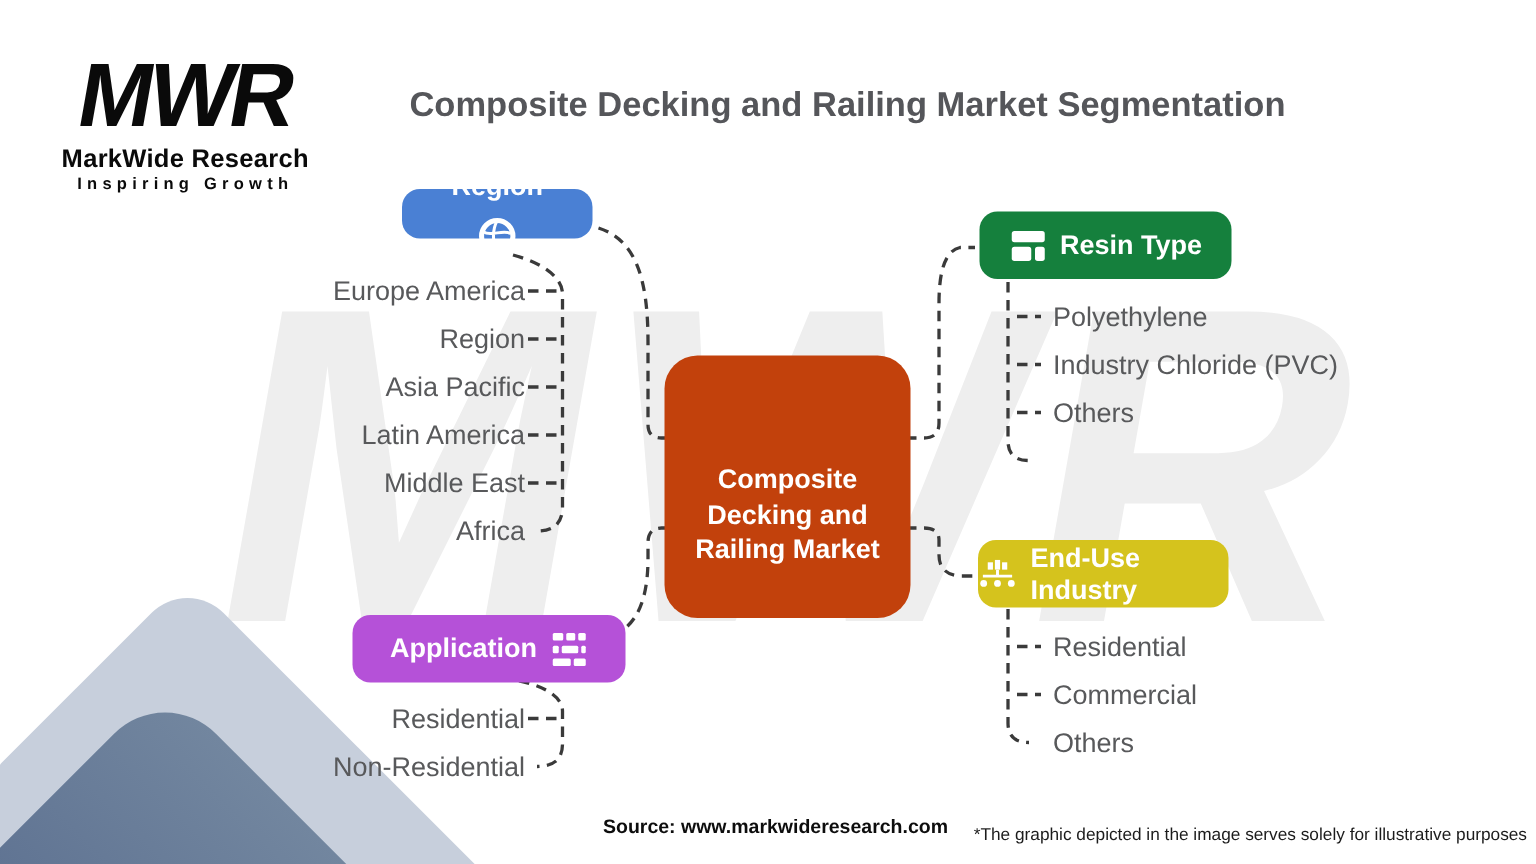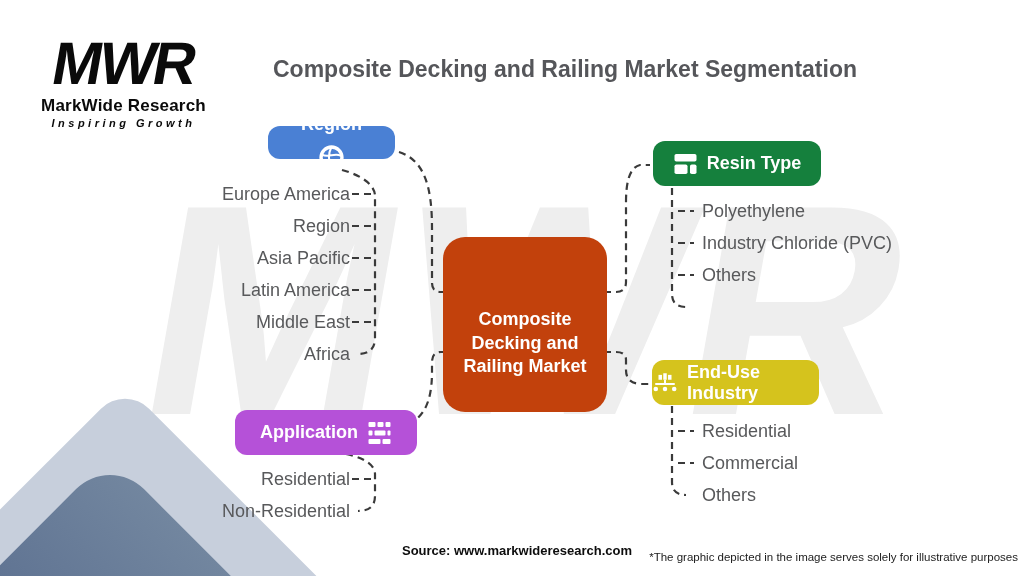--- a/index.html
+++ b/index.html
@@ -17,21 +17,21 @@
   .deco-back{left:-45px;top:455px;width:340px;height:340px;border-radius:34px;background:#c7cfdc;}
   .deco-front{left:-90px;top:538px;width:400px;height:400px;border-radius:48px;
     background:linear-gradient(180deg,#72869f 0%,#4d6186 85%);}
   
   svg.connectors{position:absolute;left:0;top:0;z-index:3;}
   svg.connectors path{fill:none;stroke:#3a3a3a;stroke-width:2.2;stroke-dasharray:7 5;}
   
   .logo{position:absolute;left:36px;top:34px;z-index:4;color:#0a0a0a;width:175px;text-align:center;}
   .logo-mark{font-size:60px;font-weight:800;line-height:1;letter-spacing:-3px;transform:skewX(-10deg);}
   .logo-name{font-size:17px;font-weight:bold;margin-top:2px;letter-spacing:.2px;}
-  .logo-tagline{font-size:11px;font-weight:600;letter-spacing:3.5px;margin-top:1px;font-style:italic;}
+  .logo-tagline{font-size:11px;font-weight:600;letter-spacing:3.5px;margin-top:1px;}
   
   .title{position:absolute;left:265px;top:56px;width:600px;margin:0;z-index:4;
     text-align:center;font-size:23px;font-weight:bold;color:#55565a;}
   
   .center-node{position:absolute;left:443px;top:237px;width:164px;height:175px;z-index:4;
     background:#484848;border-radius:22px;display:flex;align-items:center;justify-content:center;
     padding-top:38px;box-sizing:border-box;}
   .center-node span{display:block;width:126px;text-align:center;color:#fff;
     font-size:18px;font-weight:bold;line-height:1.33;}
   

